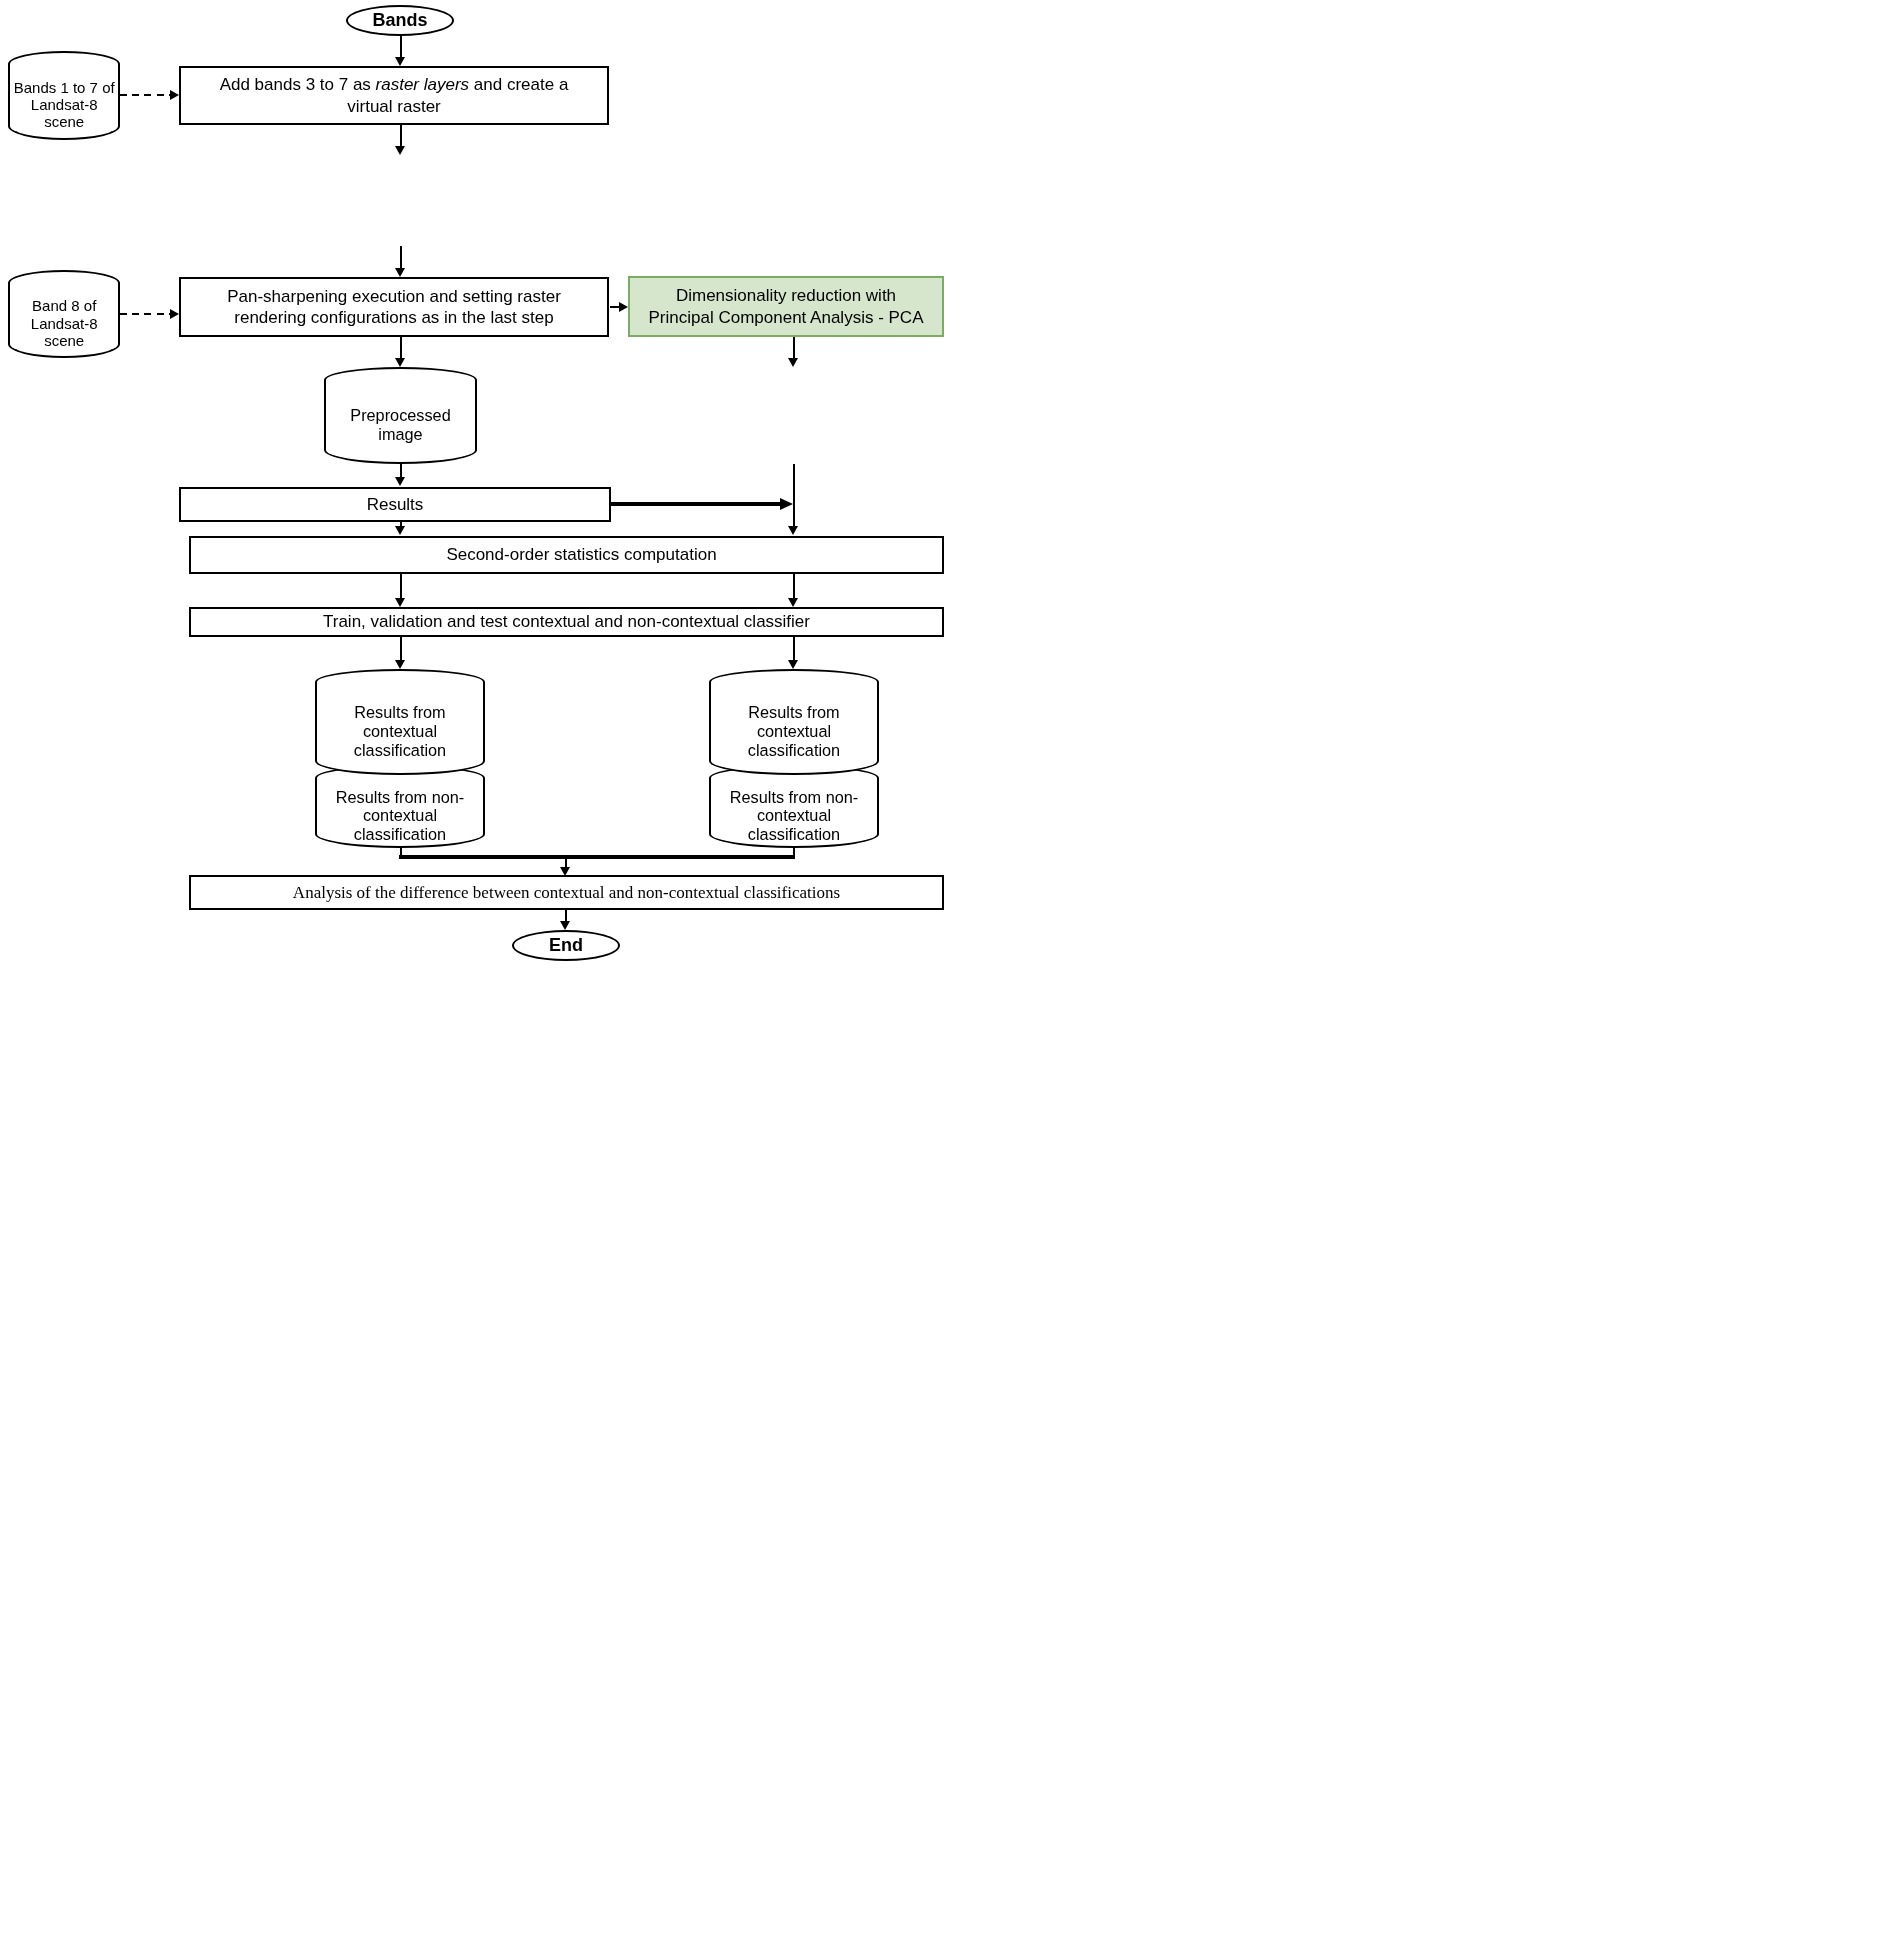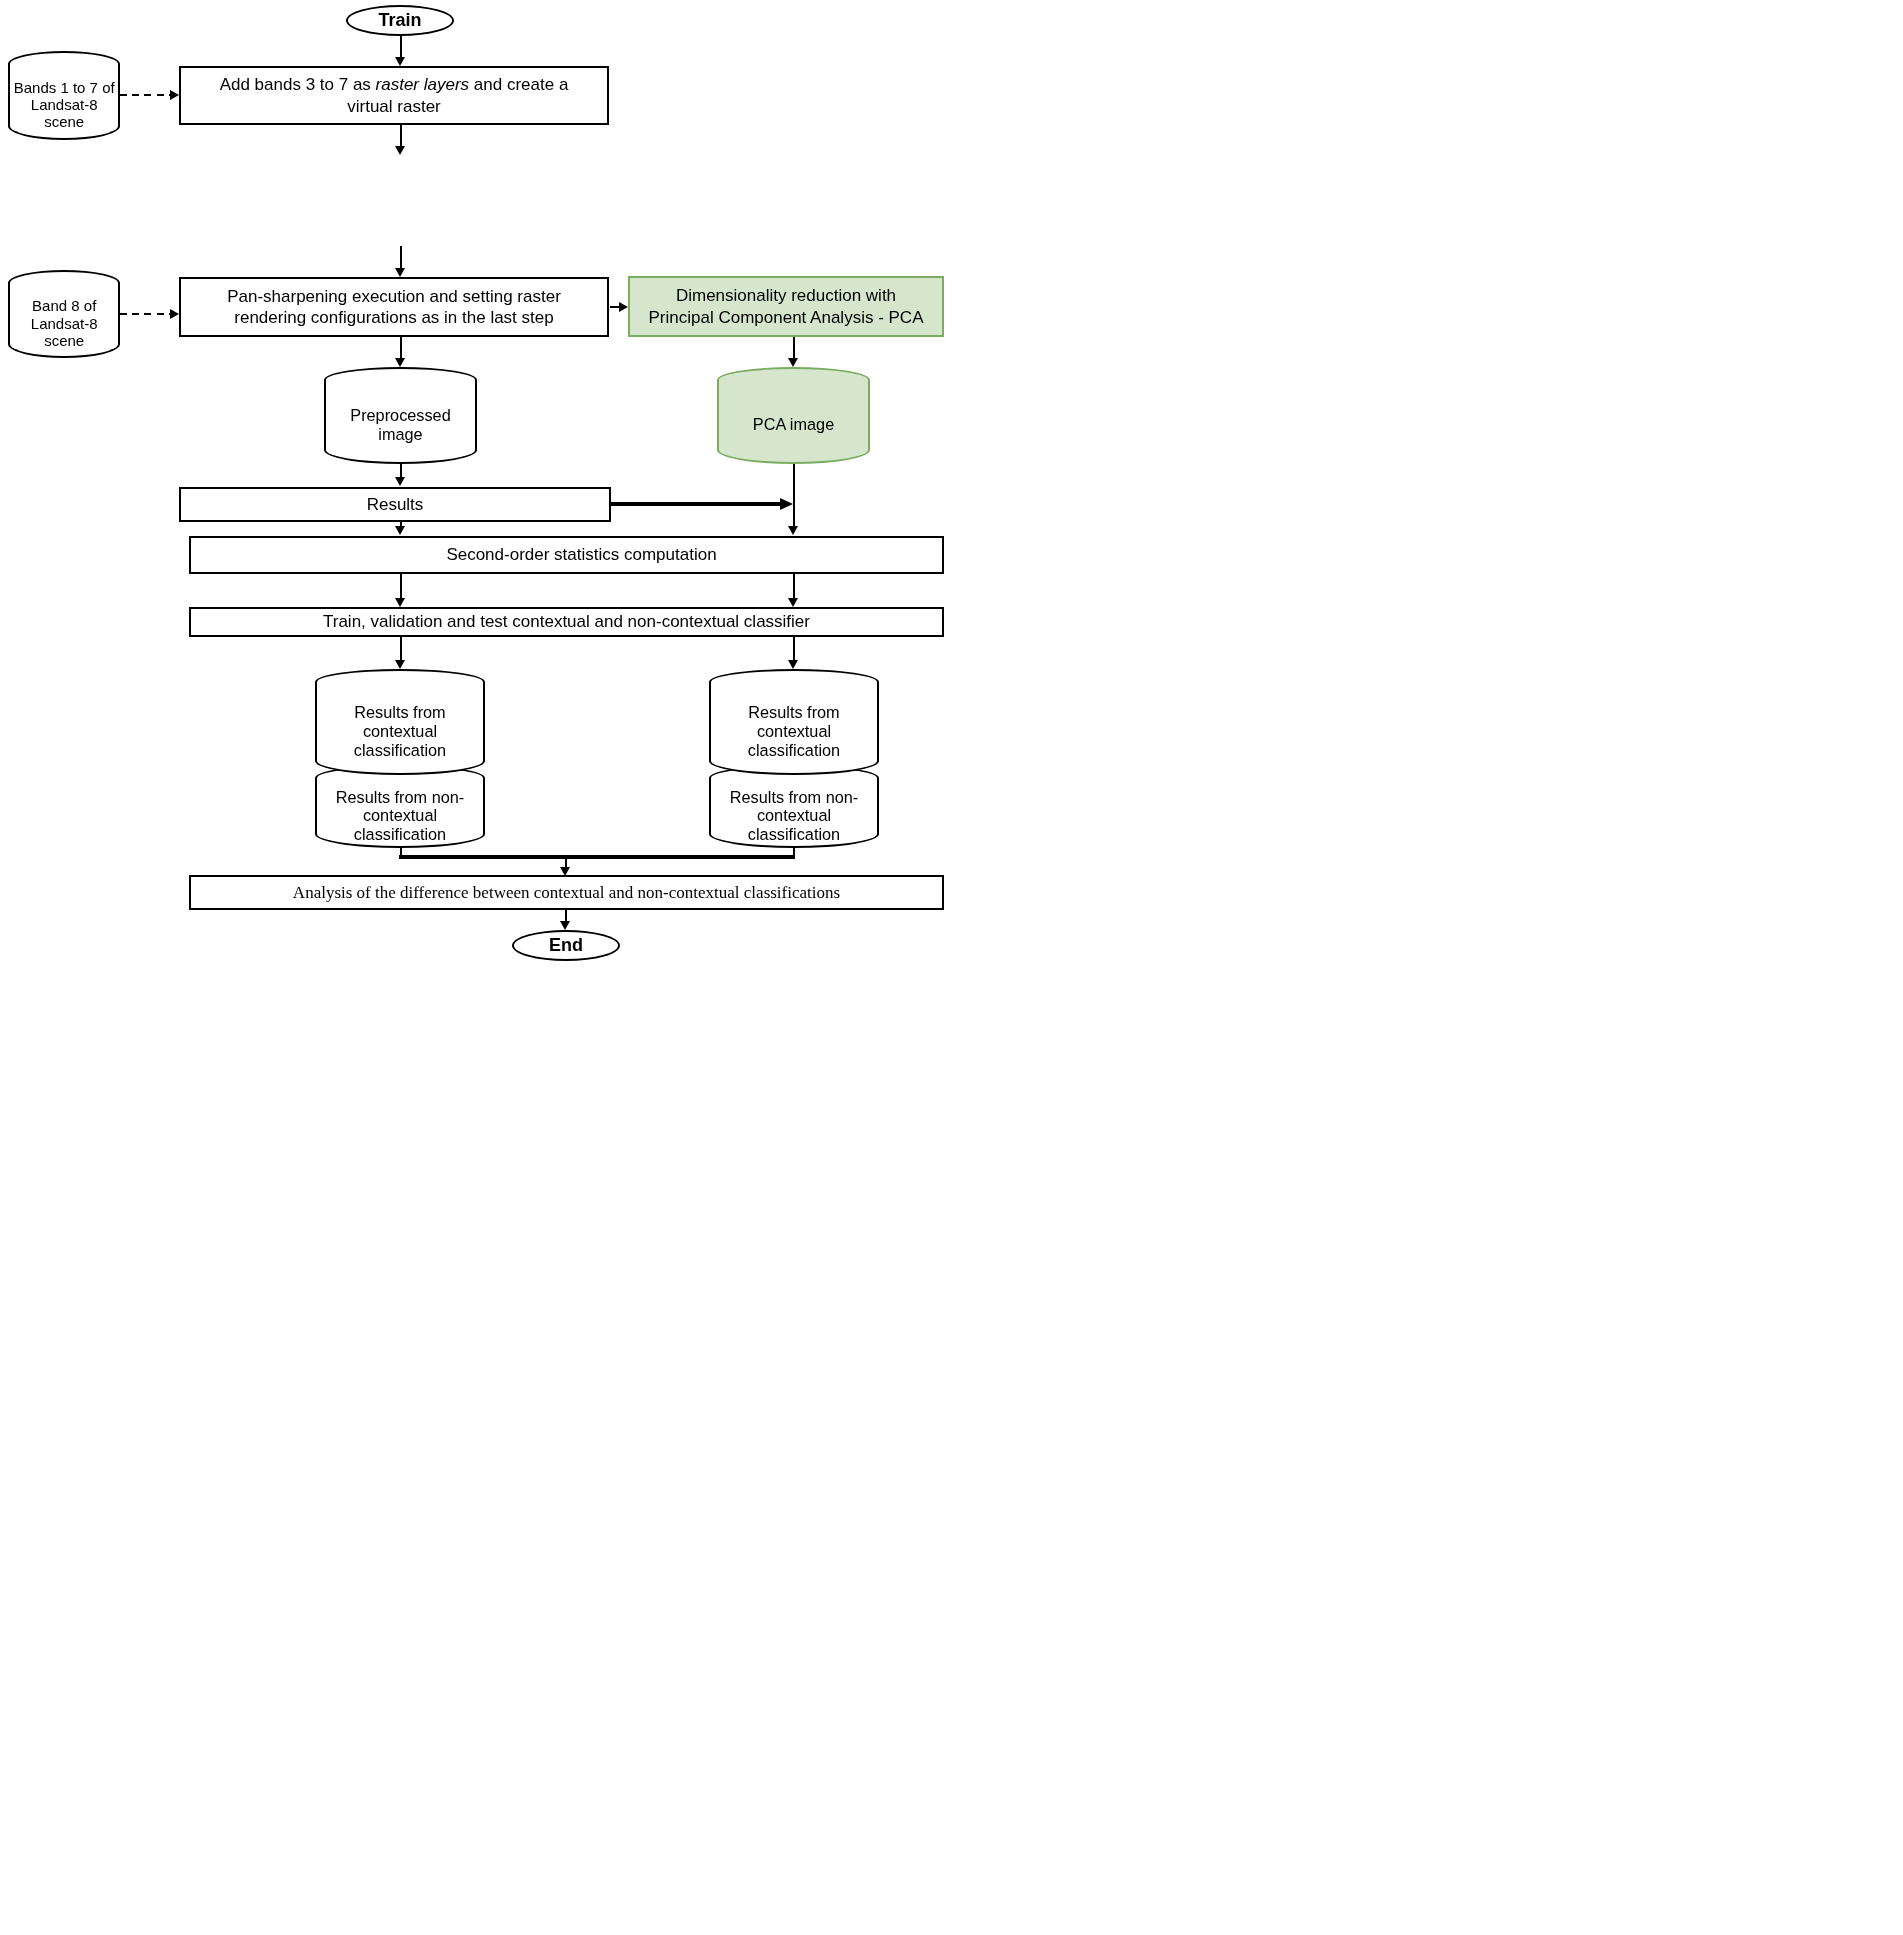--- a/index.html
+++ b/index.html
@@ -115,21 +115,21 @@
   <div class="vline" style="left:400px; top:847px; height:10px;"></div>
   <div class="vline" style="left:793px; top:847px; height:10px;"></div>
   <div class="hline thick" style="left:399px; top:855px; width:396px;"></div>
   <div class="vline" style="left:565px; top:859px; height:8.7px;"></div>
   <div class="ah-down" style="left:560px; top:867px;"></div>
 
   <div class="vline" style="left:565px; top:910px; height:11.7px;"></div>
   <div class="ah-down" style="left:560px; top:921px;"></div>
 
   <div class="oval" style="left:346px; top:5.2px; width:108px; height:31px;">
-    <span>Train</span>
+    <span>Bands</span>
   </div>
 
   <div class="cyl small" style="left:8.2px; top:51px; width:112px; height:89px;">
     <div class="rim"></div>
     <div class="body"></div>
     <div class="label">Bands 1 to 7 of Landsat-8 scene</div>
   </div>
 
   <div class="node-box" style="left:179px; top:66px; width:430px; height:59px;">
     <span><span>Add bands 3 to 7 as </span><span class="italic">raster layers</span><span> and create a virtual raster</span></span>
@@ -149,25 +149,20 @@
   <div class="node-box green" style="left:628px; top:276px; width:316px; height:61px;">
     <span>Dimensionality reduction with Principal Component Analysis - PCA</span>
   </div>
 
   <div class="cyl" style="left:324px; top:367px; width:153px; height:97px;">
     <div class="rim"></div>
     <div class="body"></div>
     <div class="label">Preprocessed image</div>
   </div>
 
-  <div class="cyl green" style="left:717px; top:367px; width:153px; height:97px;">
-    <div class="rim"></div>
-    <div class="body"></div>
-    <div class="label">PCA image</div>
-  </div>
 
   <div class="node-box" style="left:179px; top:487px; width:432px; height:35px;">
     <span>Results</span>
   </div>
 
   <div class="node-box" style="left:189px; top:536px; width:755px; height:38px;padding-left:44px;">
     <span>Second-order statistics computation</span>
   </div>
 
   <div class="node-box" style="left:189px; top:607px; width:755px; height:30px;">

